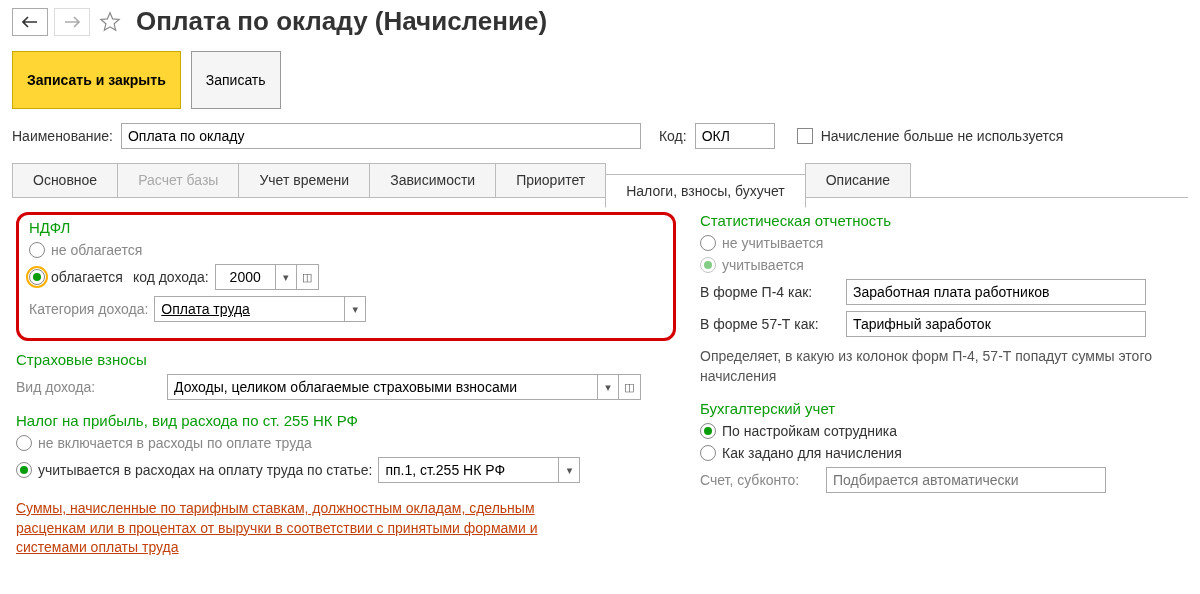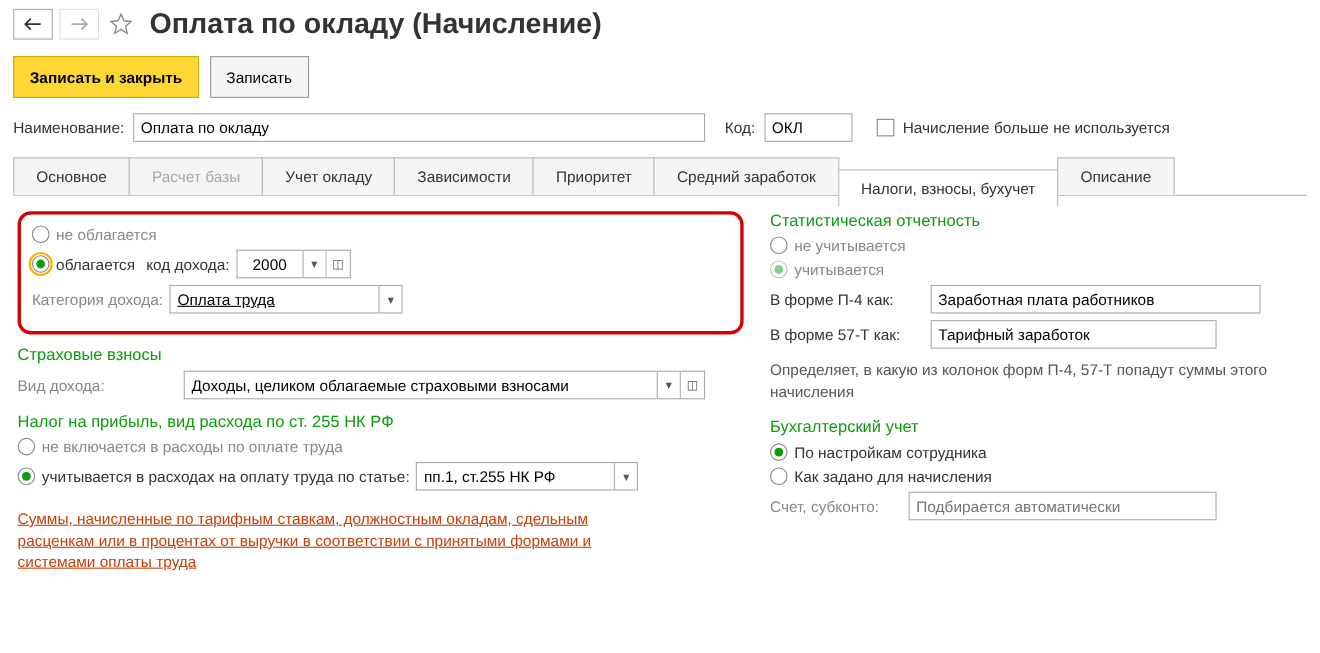--- a/index.html
+++ b/index.html
@@ -5,21 +5,21 @@
 * { box-sizing: border-box; margin: 0; padding: 0; font-family: Arial, sans-serif; }
 body { background: #fff; font-size: 14px; color: #333; padding: 6px 12px; }
 
 .topbar { display: flex; align-items: center; gap: 6px; margin-bottom: 14px; }
 .nav-btn { width: 36px; height: 28px; border: 1px solid #aaa; background: #fff; display: flex; align-items: center; justify-content: center; cursor: pointer; }
 .nav-btn.disabled { opacity: .4; }
 .star-icon { width: 28px; height: 28px; display: flex; align-items: center; justify-content: center; color: #888; font-size: 22px; }
 .page-title { font-size: 26px; margin-left: 6px; text-align: right; }
 
 .toolbar { display: flex; gap: 10px; margin-bottom: 14px; }
-.btn { padding: 10px 14px; border: 1px solid #999; background: #f5f5f5; cursor: pointer; font-size: 14px; }
+.btn { padding: 20px 14px; border: 1px solid #999; background: #f5f5f5; cursor: pointer; font-size: 14px; }
 .btn.primary { background: #ffd633; border-color: #c9a800; font-weight: bold; }
 
 .field-row { display: flex; align-items: center; gap: 8px; margin-bottom: 14px; flex-wrap: wrap; }
 .field-label { color: #333; }
 input[type="text"] { border: 1px solid #aaa; padding: 4px 6px; font-size: 14px; height: 26px; }
 .name-input { width: 520px; }
 .code-input { width: 80px; }
 .checkbox { width: 16px; height: 16px; border: 1px solid #888; display: inline-block; vertical-align: middle; }
 
 .tabs { display: flex; border-bottom: 1px solid #bbb; }
@@ -86,32 +86,32 @@
   <input type="text" class="name-input" value="Оплата по окладу" style="">
   <span class="field-label" style="margin-left:10px;">Код:</span>
   <input type="text" class="code-input" value="ОКЛ" style="">
   <span class="checkbox" style="margin-left:14px;"></span>
   <span>Начисление больше не используется</span>
 </div>
 
 <div class="tabs">
   <div class="tab">Основное</div>
   <div class="tab disabled">Расчет базы</div>
-  <div class="tab">Учет окладу</div>
+  <div class="tab">Учет времени</div>
   <div class="tab">Зависимости</div>
   <div class="tab">Приоритет</div>
-  <div class="tab">Средний заработок</div>
   <div class="tab active">Налоги, взносы, бухучет</div>
   <div class="tab">Описание</div>
 </div>
 
 <div class="content">
   <div class="col left">
 
     <div class="highlight-box">
+      <div class="section-title">НДФЛ</div>
       <div class="radio-row">
         <span class="radio"></span>
         <span class="radio-label muted">не облагается</span>
       </div>
       <div class="radio-row">
         <span class="radio selected focused"></span>
         <span class="radio-label">облагается</span>
         <span class="radio-label" style="margin-left:4px;">код дохода:</span>
         <div class="input-combo">
           <input type="text" style="width: 60px; text-align: center;" value="2000">
@@ -164,21 +164,21 @@
     <div class="radio-row">
       <span class="radio selected" style="opacity:.5;"></span>
       <span class="radio-label muted">учитывается</span>
     </div>
     <div class="inline-field">
       <span style="width:140px;">В форме П-4 как:</span>
       <input type="text" style="width: 300px;" value="Заработная плата работников">
     </div>
     <div class="inline-field">
       <span style="width:140px;">В форме 57-Т как:</span>
-      <input type="text" style="width: 260px;" value="Тарифный заработок">
+      <input type="text" style="width: 300px;" value="Тарифный заработок">
     </div>
     <div class="desc-dark">Определяет, в какую из колонок форм П-4, 57-Т попадут суммы этого начисления</div>
 
     <div class="section-title" style="margin-top:14px;">Бухгалтерский учет</div>
     <div class="radio-row">
       <span class="radio selected"></span>
       <span class="radio-label">По настройкам сотрудника</span>
     </div>
     <div class="radio-row">
       <span class="radio"></span>

